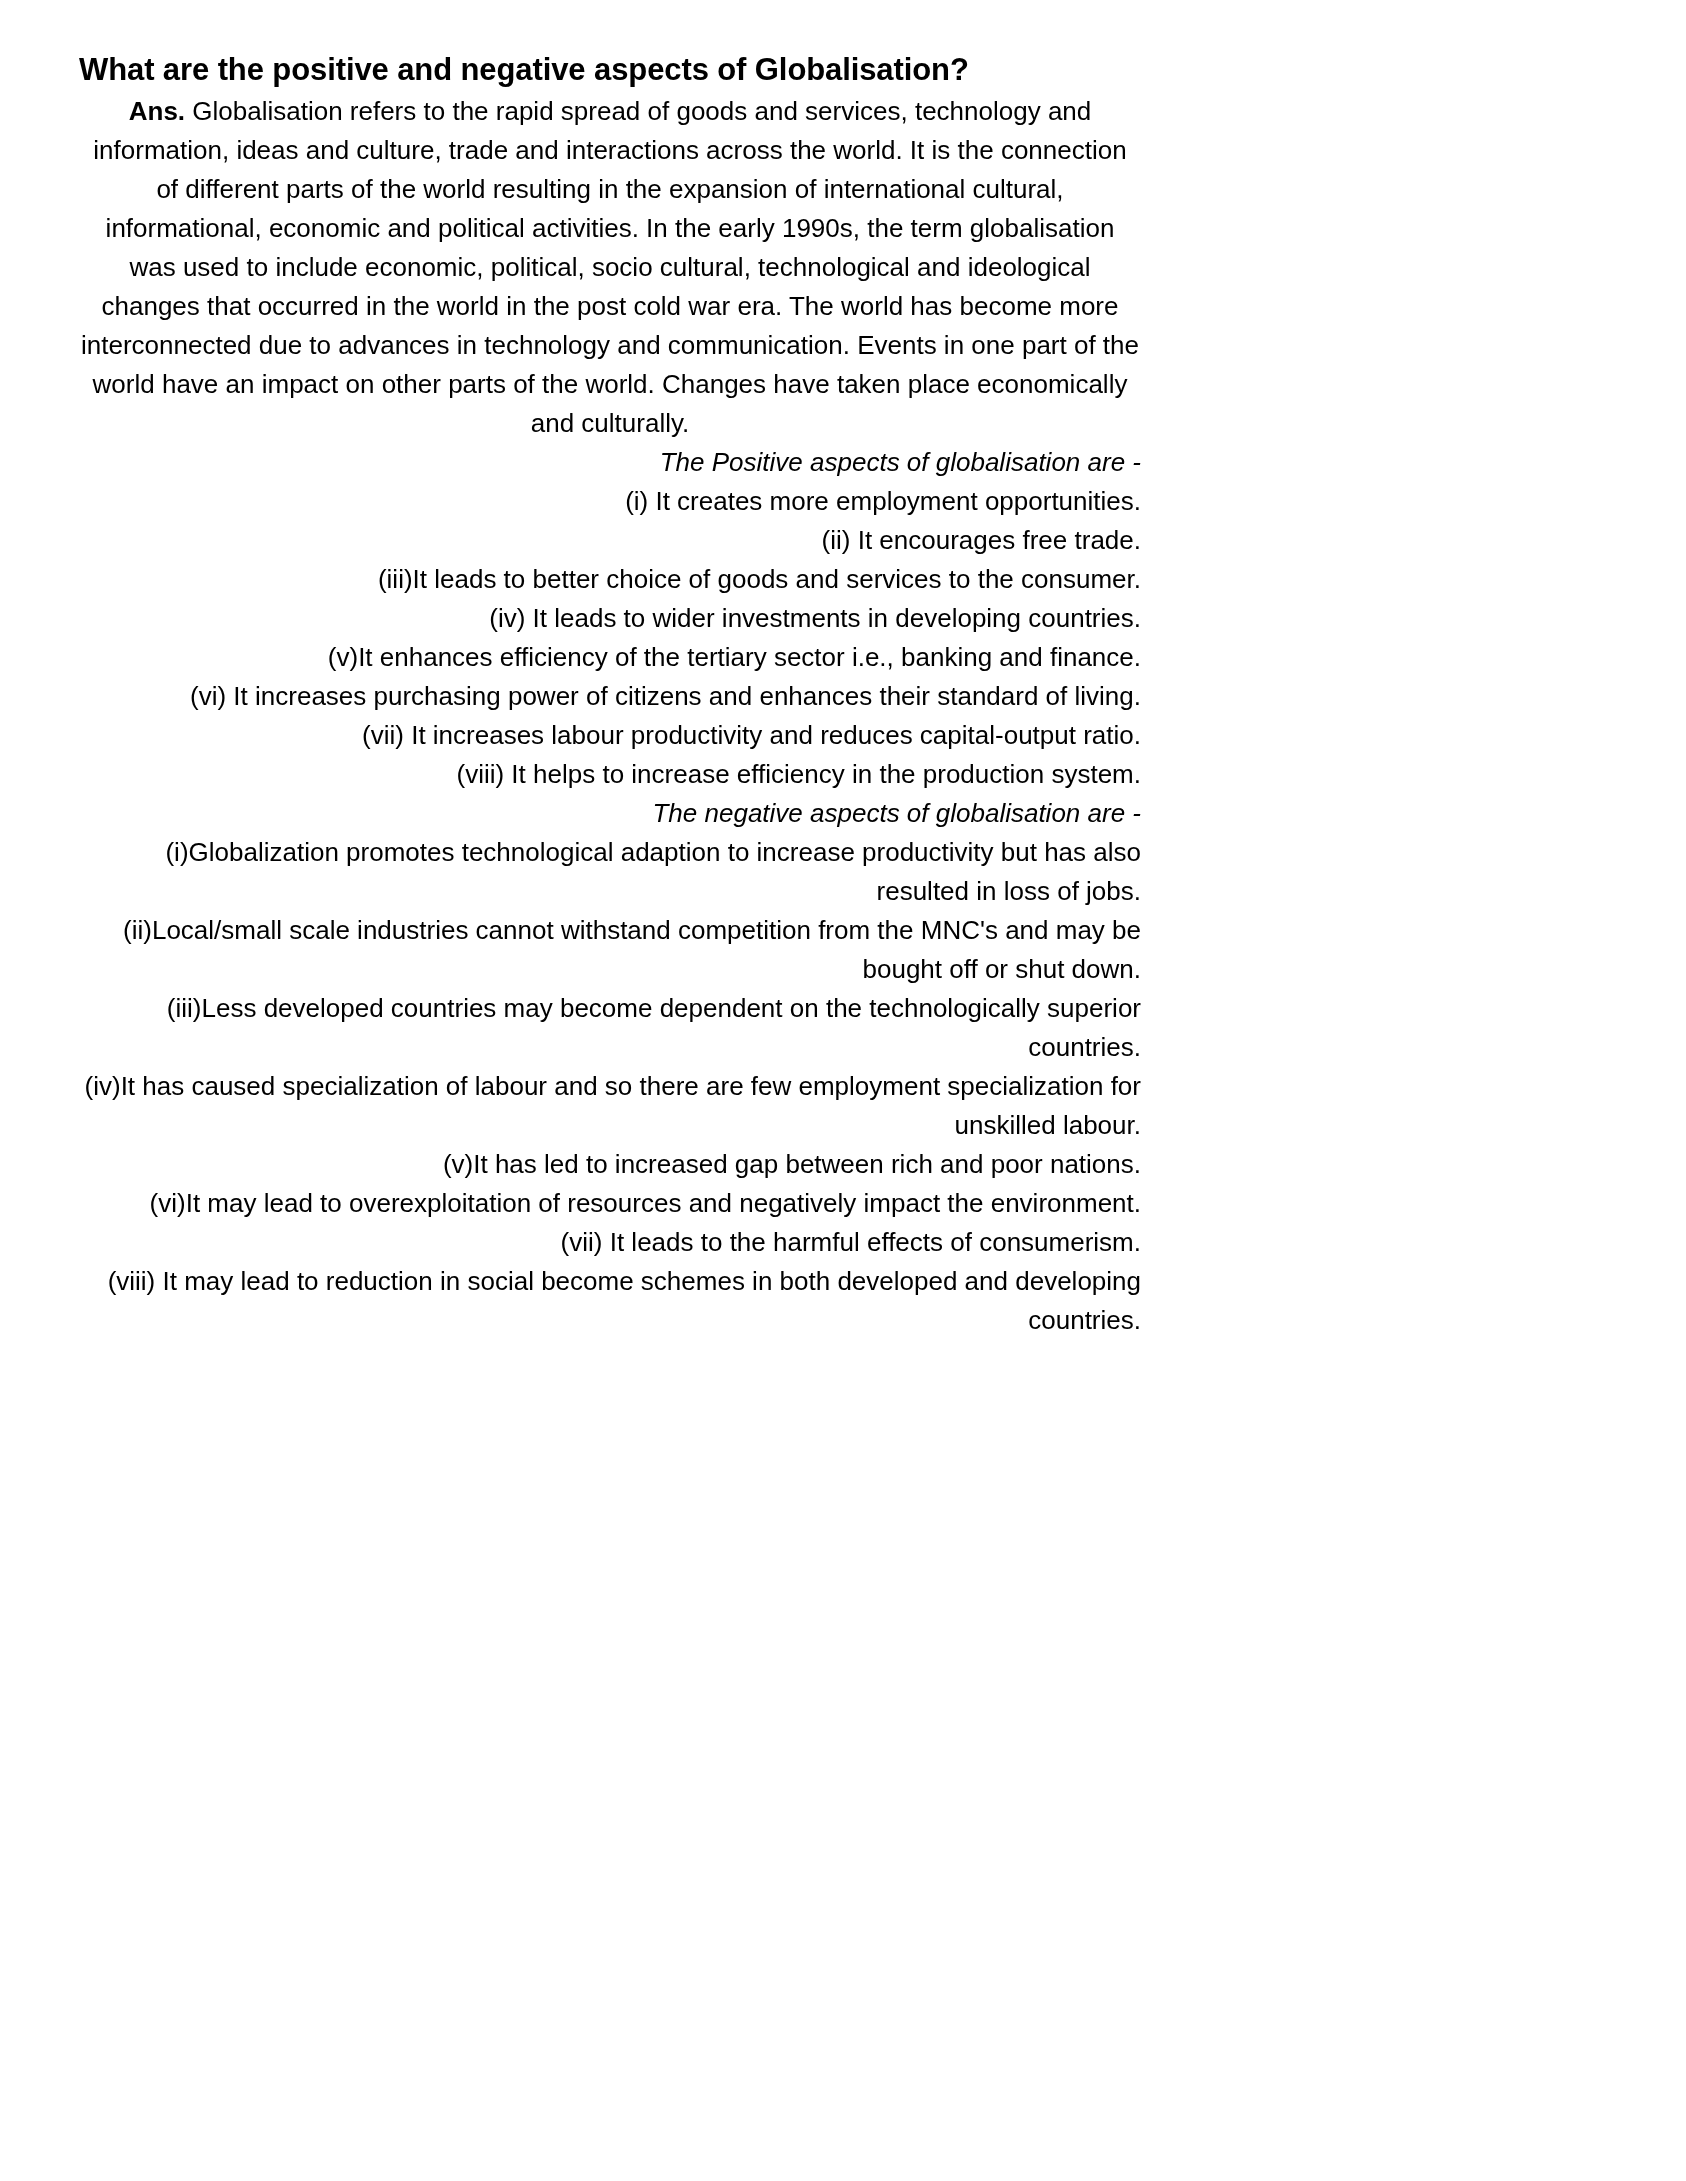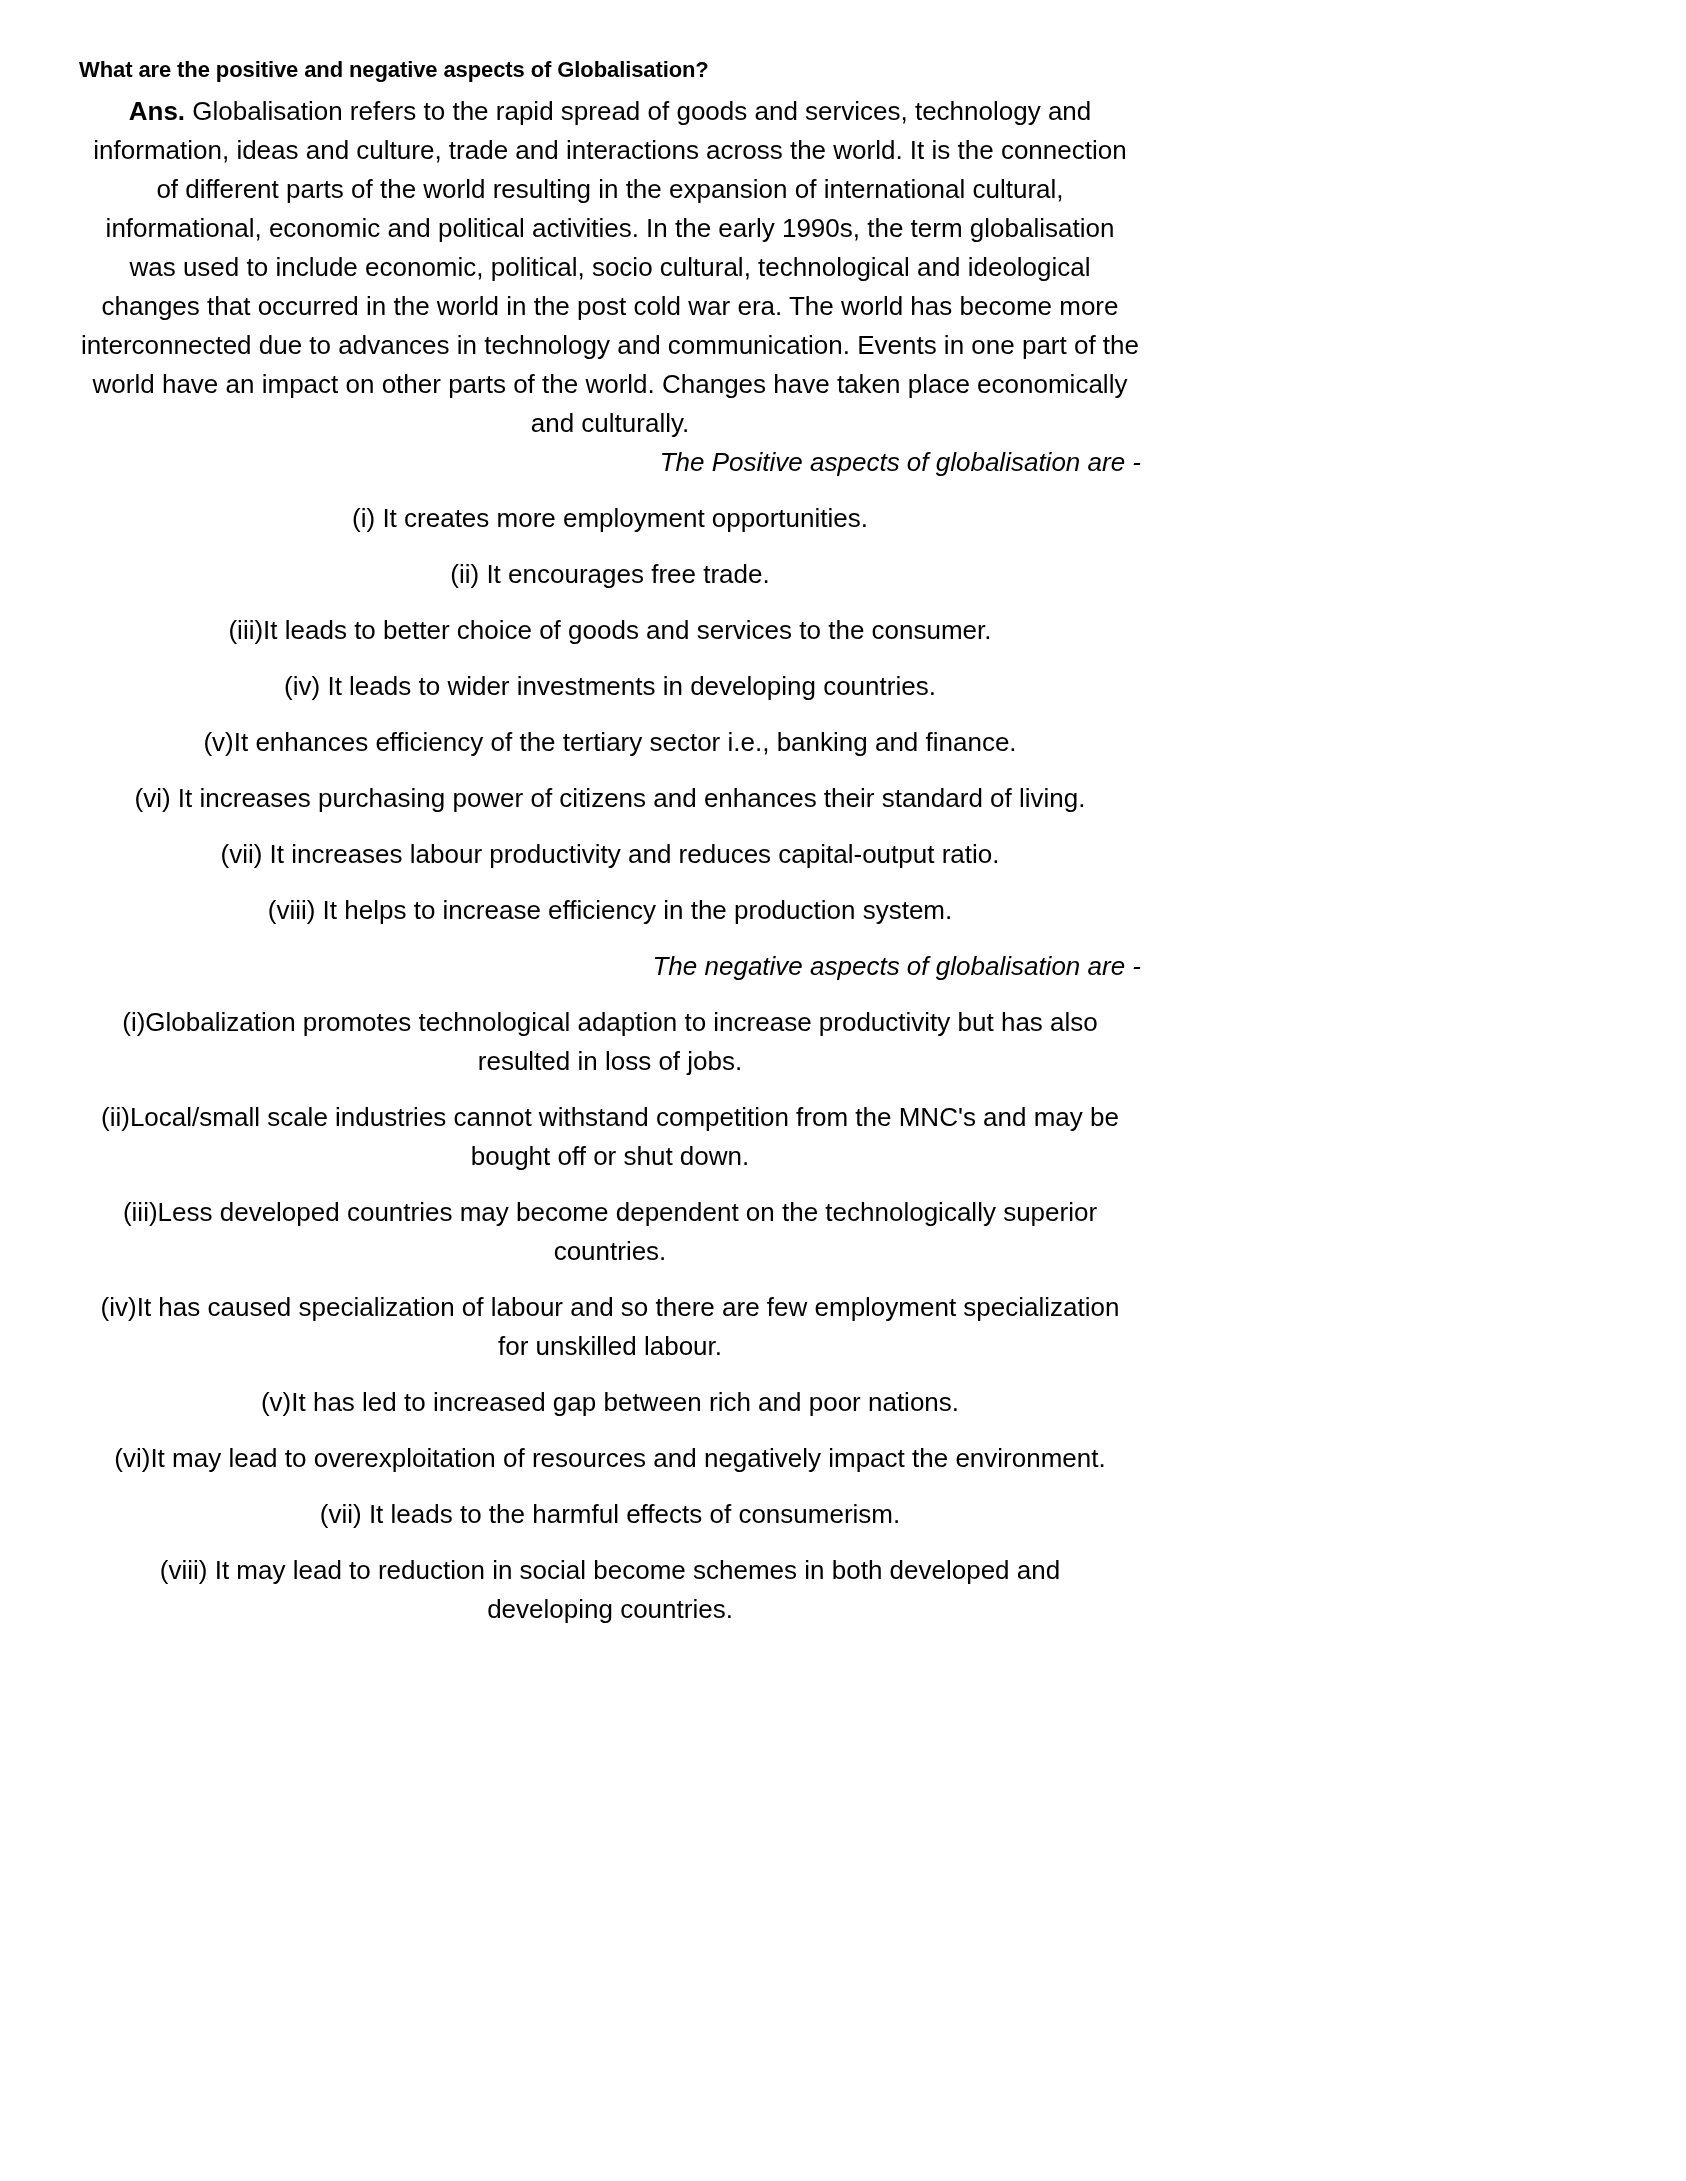--- a/index.html
+++ b/index.html
@@ -19,21 +19,21 @@
     width: 1686px;
     height: 2181px;
     background: #ffffff;
     box-sizing: border-box;
     padding: 51px 79px 0 79px;
   }
   .content {
     width: 1062px;
   }
   .qa-heading {
-    font-size: 22px;
+    font-size: 31px;
     font-weight: bold;
     line-height: 38px;
     margin: 0 0 3px 0;
     letter-spacing: -0.1px;
   }
   .para {
     font-size: 26px;
     line-height: 39px;
     margin: 0;
     text-align: center;
@@ -44,22 +44,22 @@
   .section-title {
     font-size: 26px;
     font-style: italic;
     line-height: 39px;
     margin: 0;
     text-align: right;
   }
   .item {
     font-size: 26px;
     line-height: 39px;
-    margin: 17px;
-    text-align: center;
+    margin: 0;
+    text-align: right;
   }
 </style>
 </head>
 <body>
 
 <div class="page">
   <div class="content">
 
     <h1 class="qa-heading">What are the positive and negative aspects of Globalisation?</h1>
 

